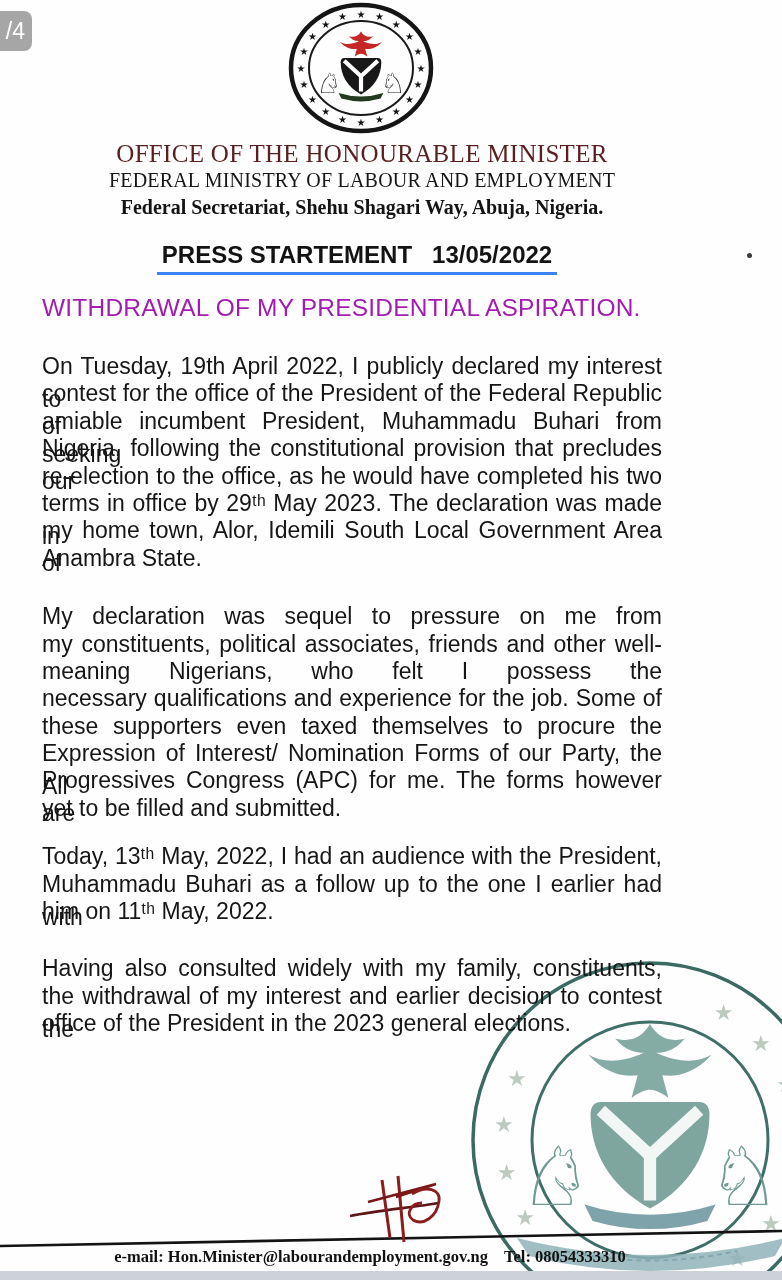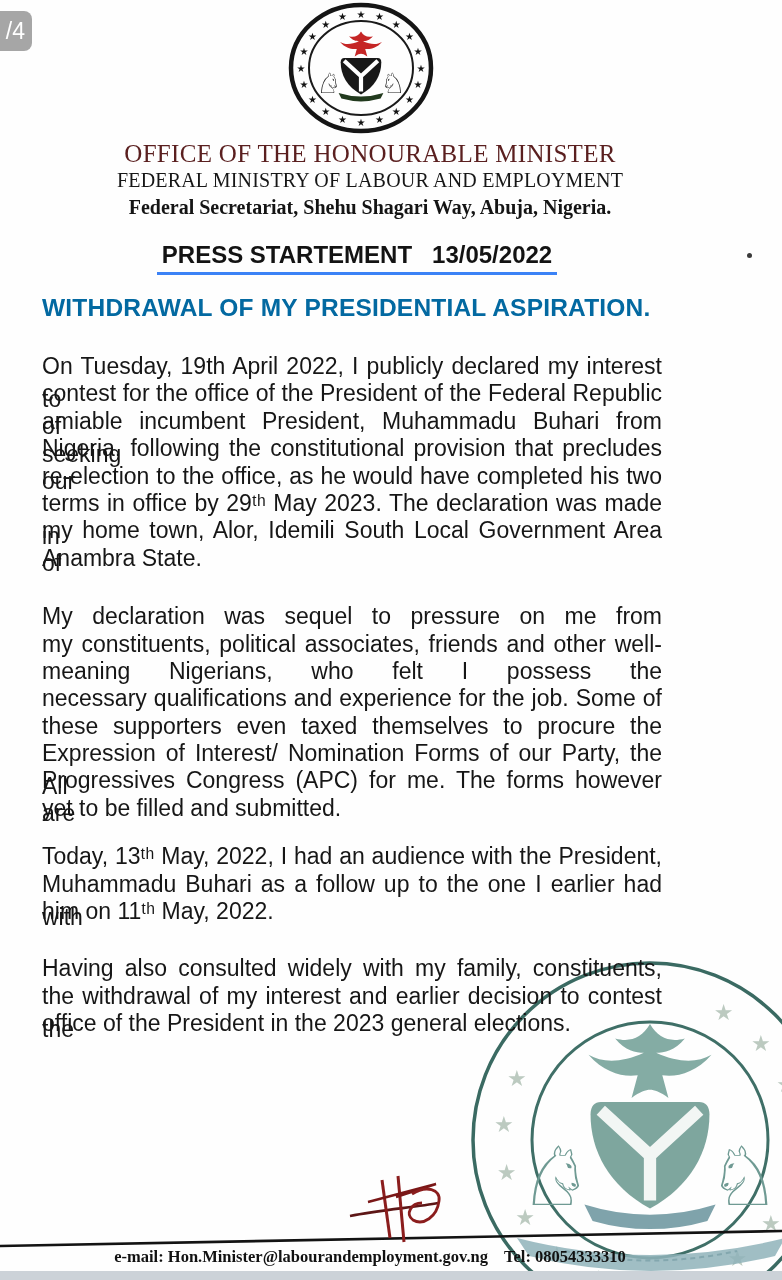--- a/index.html
+++ b/index.html
@@ -11,21 +11,21 @@
   
   .badge{
     position:absolute;left:-14px;top:11px;width:46px;height:40px;
     background:#a6a6a6;border-radius:8px;z-index:6;
     color:#fff;font-size:23px;line-height:40px;text-align:right;
     padding-right:7px;box-sizing:border-box;
     font-family:"Liberation Sans","DejaVu Sans",sans-serif;
   }
   
   .seal-svg{position:absolute;left:286px;top:2px;z-index:2;}
-  .hdr{position:absolute;left:8px;top:140px;width:724px;text-align:center;z-index:2;}
+  .hdr{position:absolute;left:0;top:140px;width:724px;text-align:center;z-index:2;}
   .hdr .office{
     font-family:"Liberation Serif","DejaVu Serif",serif;
     font-size:25px;color:#5a1f1f;letter-spacing:.3px;
   }
   .hdr .ministry{
     font-family:"Liberation Serif","DejaVu Serif",serif;
     font-size:20px;color:#161616;margin-top:1px;letter-spacing:.2px;
   }
   .hdr .address{
     font-family:"Liberation Serif","DejaVu Serif",serif;
@@ -35,21 +35,21 @@
   .pressline{position:absolute;left:0;top:241px;width:714px;text-align:center;z-index:2;}
   .pressline span{
     display:inline-block;font-weight:700;font-size:24px;color:#131313;
     white-space:pre;border-bottom:3px solid #3b82f6;padding:0 5px 3px 5px;
   }
   .dot-artifact{position:absolute;left:747px;top:253px;width:5px;height:5px;
     background:#3a3a3a;border-radius:50%;z-index:2;}
   
   .headline{
     position:absolute;left:42px;top:294px;width:660px;z-index:2;
-    font-weight:700;font-size:24.5px;color:#0369a1;letter-spacing:.2px;
+    font-weight:400;font-size:24.5px;color:#a21caf;letter-spacing:.2px;
   }
   
   .bodytext{position:absolute;left:42px;top:350px;width:620px;z-index:2;}
   .para{margin:0 0 0 0;}
   .para.p1{margin-bottom:31px;}
   .para.p2{margin-bottom:21px;}
   .para.p3{margin-bottom:30px;}
   .jline{
     font-size:23px;color:#161616;height:27.4px;line-height:33px;
     text-align:justify;text-align-last:justify;white-space:normal;

